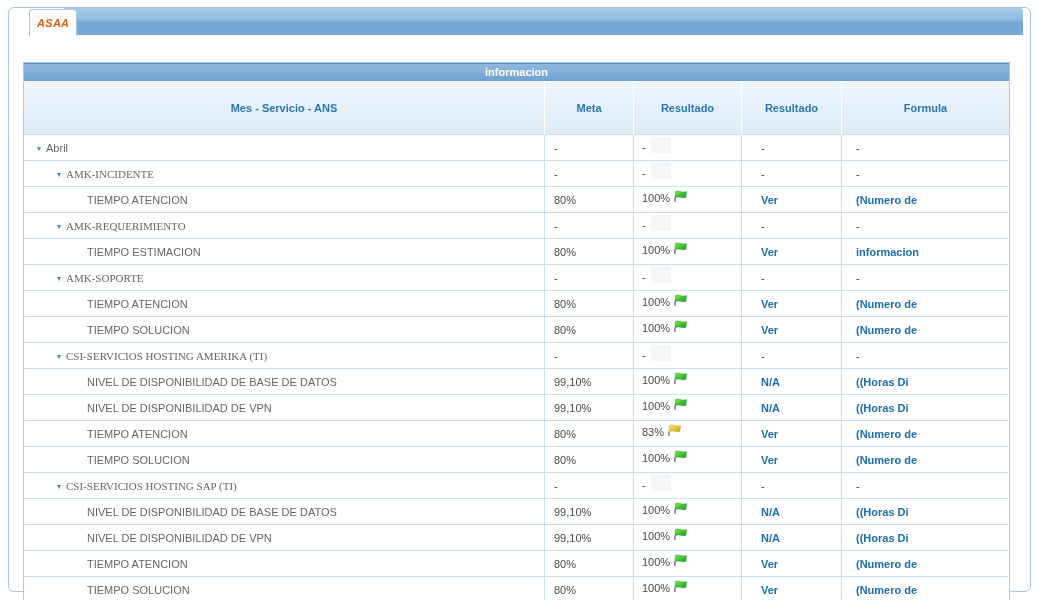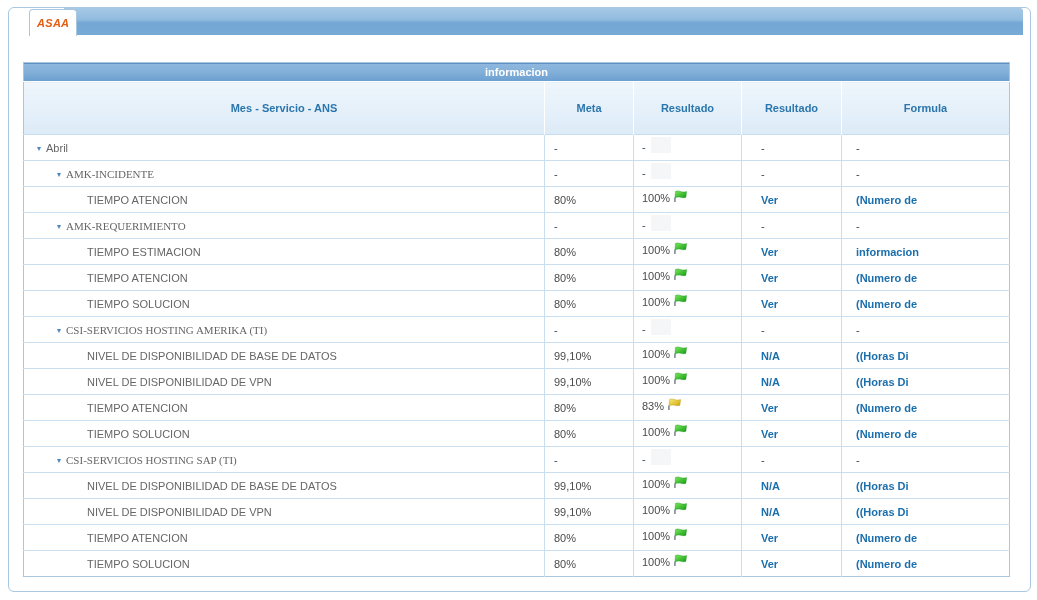--- a/index.html
+++ b/index.html
@@ -155,20 +155,27 @@
             <td class="name-cell level-3"><span>TIEMPO ESTIMACION</span></td>
             <td class="meta-cell"><span class="">80%</span></td>
             <td class="resultado-cell"><span class="">100%</span><svg class="flag" width="15" height="14" viewBox="0 0 15 14">
                 <rect x="1" y="8.4" width="1.8" height="4.6" rx="0.6" fill="#8d979e"></rect>
                 <path d="M2 9 C2 9 2.4 3.2 2.5 2.4 C6.2 0.6 8.6 4.4 13.6 2.6 L12.9 8.2 C8.6 10 6.2 6.4 2 9 Z" fill="url(#gradGreen)" stroke="#128a12" stroke-width="0.4"></path>
               </svg></td>
             <td class="analisis-cell"><span class="link">Ver</span></td>
             <td class="formula-cell"><span class="link">informacion</span></td>
           </tr>
           <tr>
+            <td class="name-cell level-2"><span class="tree-toggle">▾</span><span>AMK-SOPORTE</span></td>
+            <td class="meta-cell"><span class="dash">-</span></td>
+            <td class="resultado-cell"><span class="dash">-</span><span class="img-placeholder"></span></td>
+            <td class="analisis-cell"><span class="dash">-</span></td>
+            <td class="formula-cell"><span class="dash">-</span></td>
+          </tr>
+          <tr>
             <td class="name-cell level-3"><span>TIEMPO ATENCION</span></td>
             <td class="meta-cell"><span class="">80%</span></td>
             <td class="resultado-cell"><span class="">100%</span><svg class="flag" width="15" height="14" viewBox="0 0 15 14">
                 <rect x="1" y="8.4" width="1.8" height="4.6" rx="0.6" fill="#8d979e"></rect>
                 <path d="M2 9 C2 9 2.4 3.2 2.5 2.4 C6.2 0.6 8.6 4.4 13.6 2.6 L12.9 8.2 C8.6 10 6.2 6.4 2 9 Z" fill="url(#gradGreen)" stroke="#128a12" stroke-width="0.4"></path>
               </svg></td>
             <td class="analisis-cell"><span class="link">Ver</span></td>
             <td class="formula-cell"><span class="link">(Numero de</span></td>
           </tr>
           <tr>

